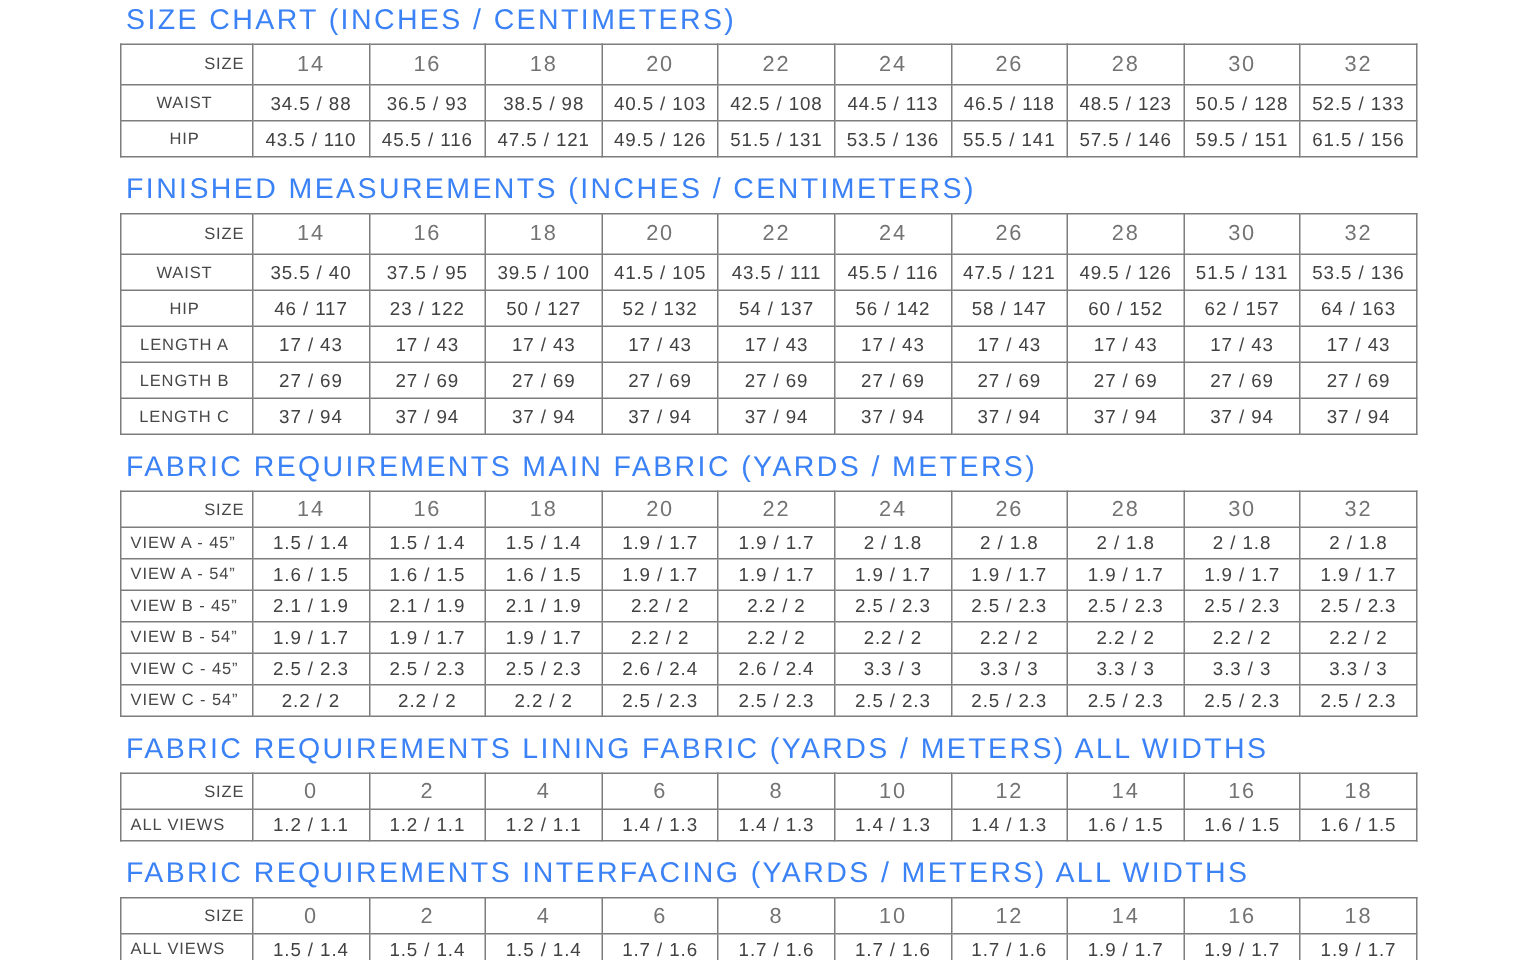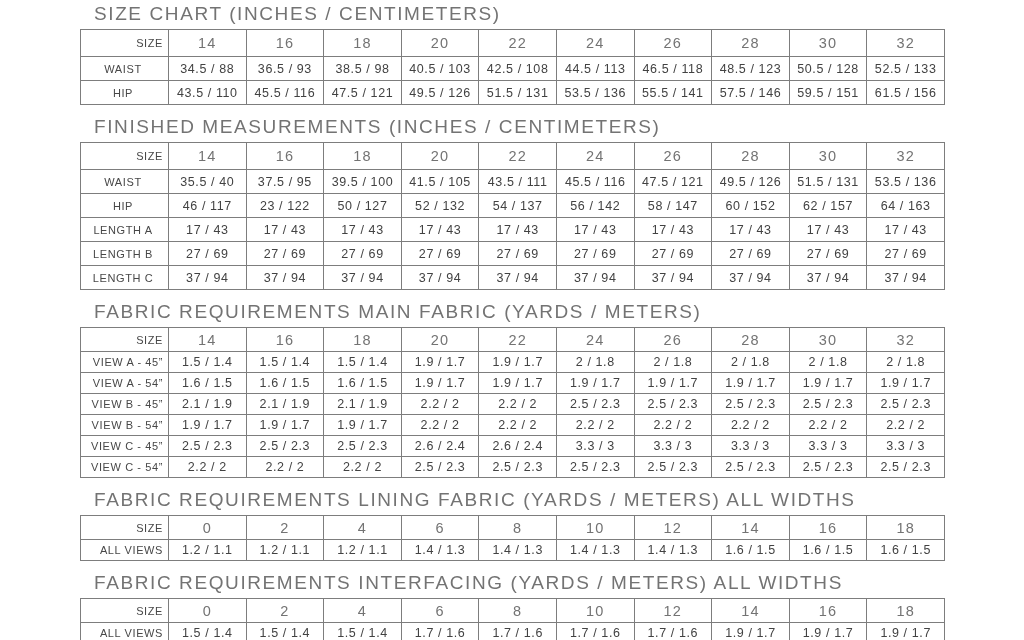--- a/index.html
+++ b/index.html
@@ -5,25 +5,25 @@
   html, body { margin: 0; padding: 0; background: #ffffff; }
   body {
     width: 1024px; height: 640px; overflow: hidden;
     font-family: "Liberation Sans", sans-serif;
     color: #3e3e3e;
     -webkit-font-smoothing: antialiased;
   }
   .page { padding: 3px 79px 0 80px; }
   section.table-block + section.table-block { margin-top: 11px; }
   h2.tbl-title {
-    margin: 0 0 4px 14px;
+    margin: 0 0 4px 4px;
     font-size: 19px;
     font-weight: 400;
     letter-spacing: 1.6px;
-    color: #737373;
+    color: #3b82f6;
     white-space: nowrap;
   }
   table.tbl {
     border-collapse: collapse;
     width: 100%;
     table-layout: fixed;
   }
   table.tbl th, table.tbl td {
     border: 1px solid #7d7d7d;
     text-align: center;
@@ -36,21 +36,21 @@
   table.tbl col.label-col { width: 88px; }
   
   table.tbl thead th.size-num { font-size: 14.5px; letter-spacing: 1.2px; color: #737373; }
   table.tbl thead th.size-label, table.tbl tbody th.row-label {
     font-size: 11px;
     letter-spacing: 0.6px;
     color: #474747;
   }
   table.tbl thead th.size-label { text-align: right; padding-right: 5px; }
   table.tbl tbody th.row-label { padding-right: 5px; }
-  table.tbl.labels-left tbody th.row-label { text-align: right; padding-left: 6px; }
+  table.tbl.labels-left tbody th.row-label { text-align: left; padding-left: 6px; }
   table.tbl td.val { font-size: 12.5px; letter-spacing: 0.6px; color: #424242; }
   table.tbl.rows-tall thead tr { height: 27px; }
   table.tbl.rows-tall tbody tr { height: 24px; }
   table.tbl.rows-short thead tr { height: 24px; }
   table.tbl.rows-short tbody tr { height: 21px; }
 </style>
 </head>
 <body>
 
 <div class="page">

